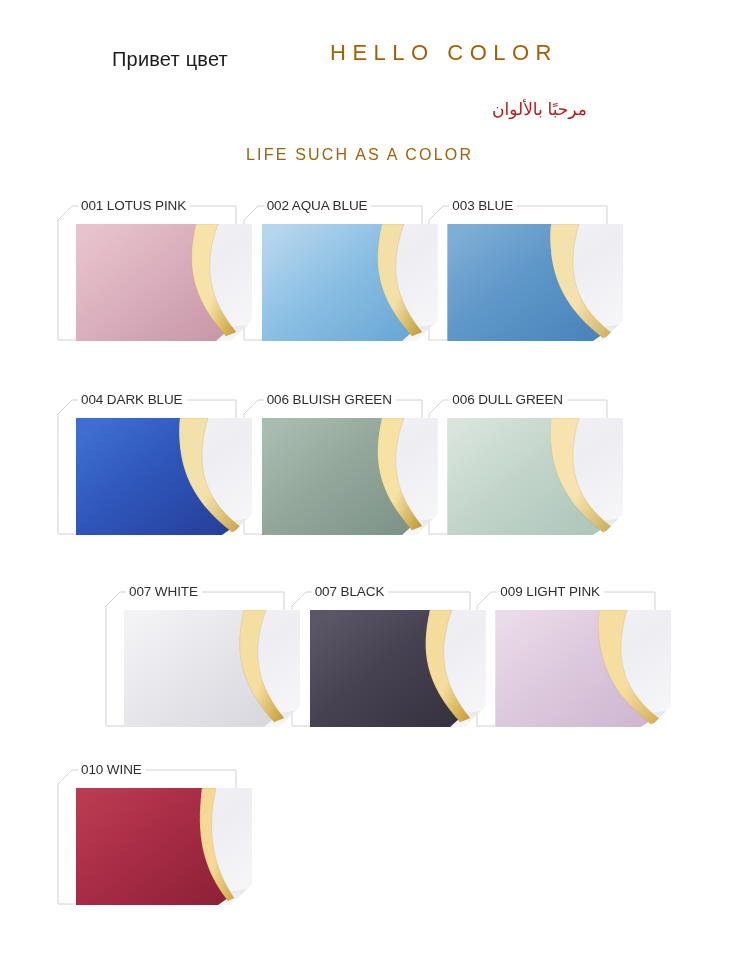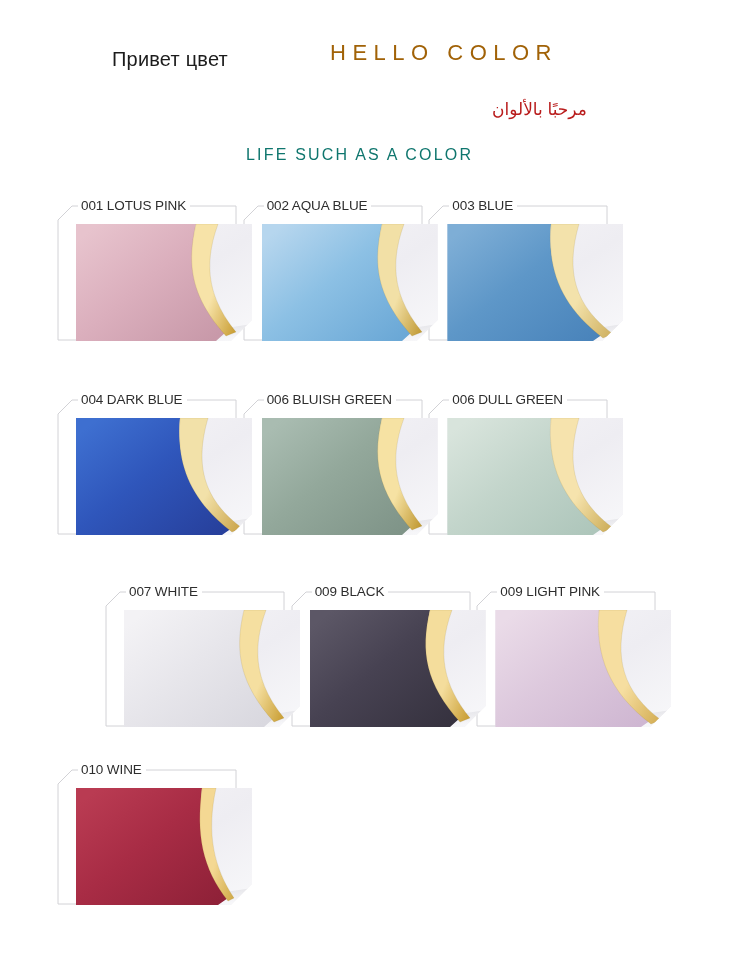--- a/index.html
+++ b/index.html
@@ -57,21 +57,21 @@
     color: #b91c1c;
     direction: rtl;
     white-space: nowrap;
     margin-left: 8px;
   }
   .hdr-sub {
     position: absolute;
     left: 246px;
     top: 146px;
     font-size: 16px;
-    color: #0f766e;
+    color: #a16207;
     letter-spacing: 2.2px;
     white-space: nowrap;
   }
 
   
   .grid {
     position: relative;
     width: 750px;
     padding: 0 0 0 0;
   }
@@ -453,21 +453,21 @@
         <stop offset="100%" stop-color="rgba(120,120,135,0)"></stop>
       </linearGradient>
     </defs>
     <rect x="0" y="0" width="176" height="117" fill="url(#bgg7)"></rect>
     <path d="M 150 104 C 120 110 70 114 0 115 L 0 117 L 176 117 L 176 100 Z" fill="url(#sdg7)"></path>
     <path d="M 0 0 L 120 0 C 112 40 118 72 150 108 L 140 117 L 0 117 Z" fill="url(#shg7)"></path>
     <path d="M 120 0 L 142 0 C 126 44 134 76 160 108 L 150 112 C 116 74 110 42 120 0 Z" fill="url(#gdg7)"></path>
     <path d="M 120 0 L 142 0 C 126 44 134 76 160 108 L 150 112 C 116 74 110 42 120 0 Z" fill="none" stroke="rgba(150,120,40,0.25)" stroke-width="0.6"></path>
   </svg>
         </div>
-        <div class="swatch-label">009 BLACK</div>
+        <div class="swatch-label">007 BLACK</div>
       </div>
       <div class="cell">
         <div class="frame">
           <svg viewBox="0 0 178 134" preserveAspectRatio="none" aria-hidden="true">
     <path d="M 0 14 L 14 0 L 178 0" fill="none" stroke="#d2d2d6" stroke-width="1"></path>
     <path d="M 178 0 L 178 120 L 164 134 L 0 134 L 0 14" fill="none" stroke="#d2d2d6" stroke-width="1"></path>
   </svg>
         </div>
         <div class="sample">
           <svg viewBox="0 0 176 117" preserveAspectRatio="none" aria-hidden="true">

